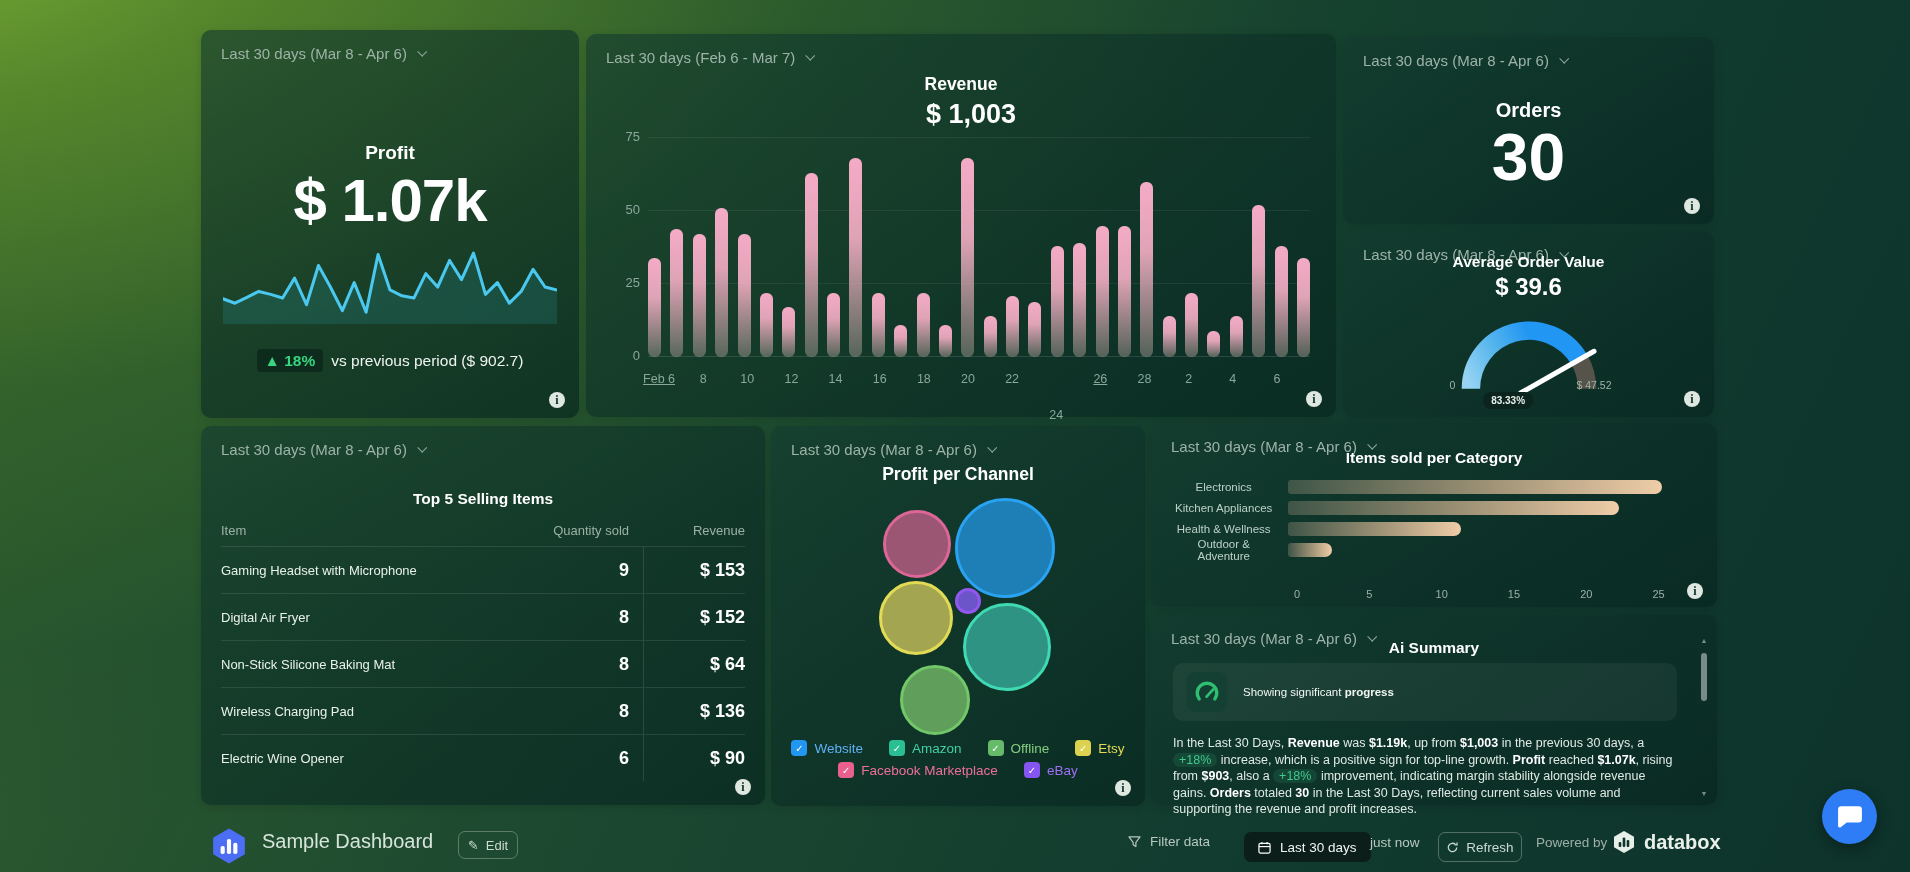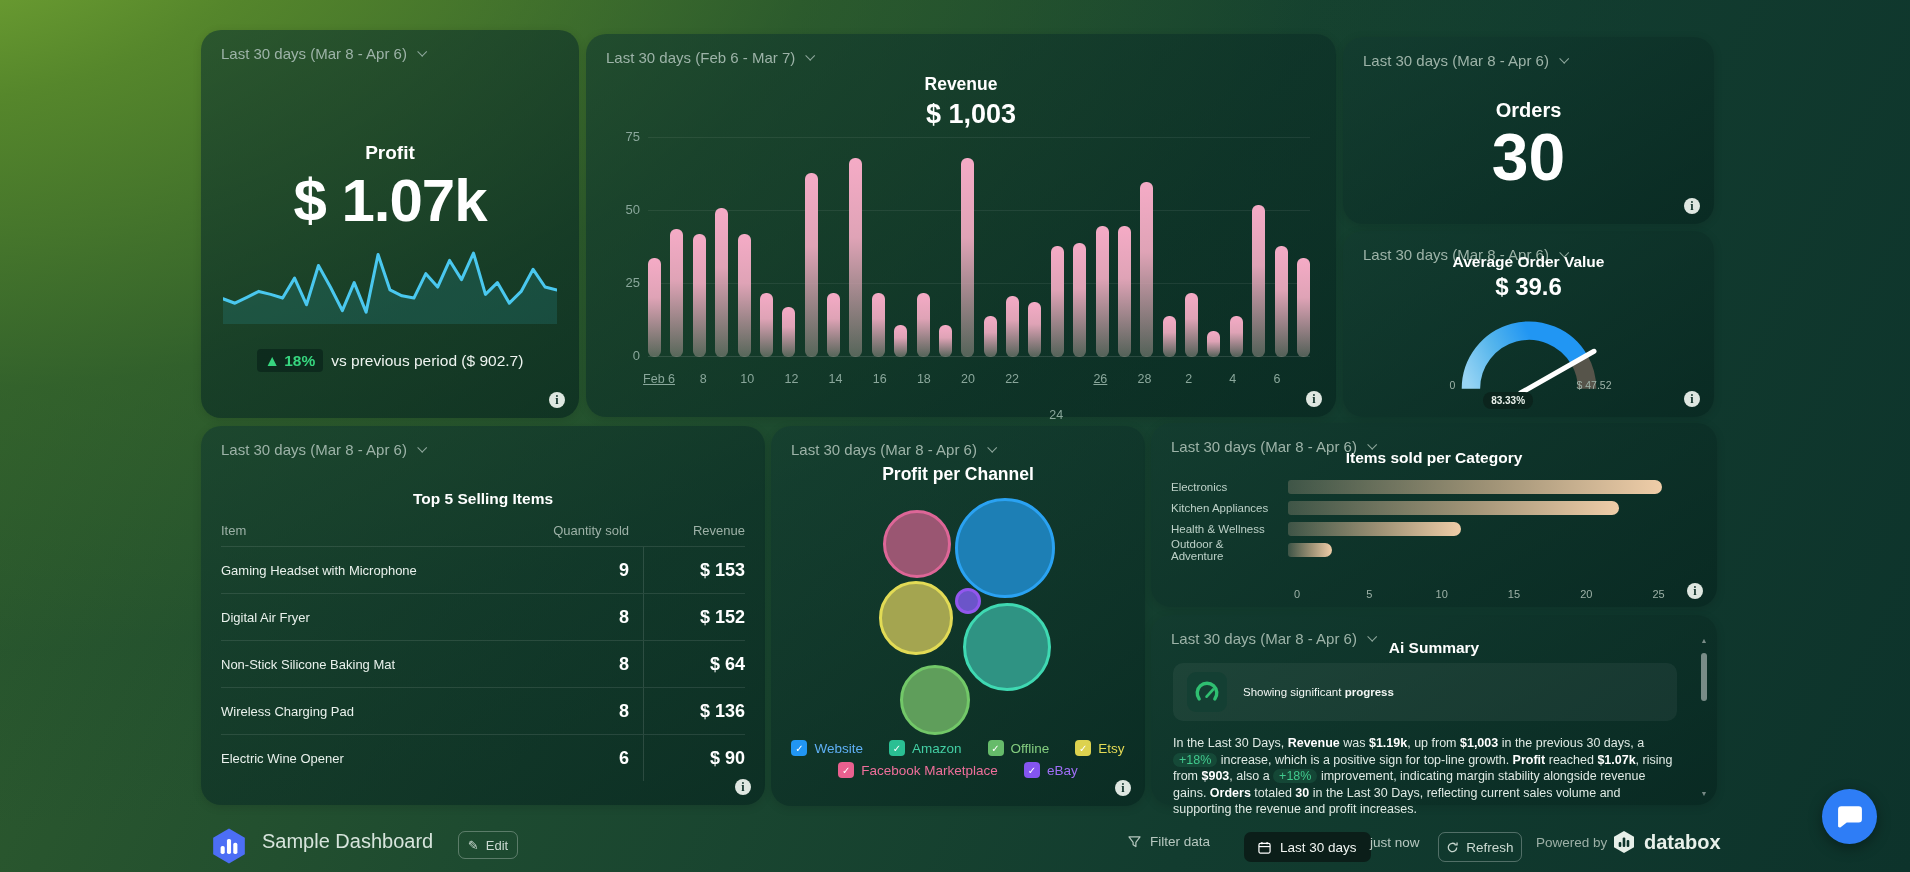--- a/index.html
+++ b/index.html
@@ -7,21 +7,21 @@
   body {
     width:1910px; height:872px; overflow:hidden;
     font-family:"Liberation Sans", sans-serif;
     background:
       radial-gradient(130% 150% at -6% -12%, rgba(130,180,55,0.95) 0%, rgba(95,145,43,0.8) 16%, rgba(56,105,42,0.5) 38%, rgba(20,70,45,0.15) 58%, rgba(0,0,0,0) 72%),
       linear-gradient(115deg, #33602c 0%, #1d4a30 38%, #123c2f 68%, #0d332b 100%);
   }
   .board { position:relative; width:1910px; height:872px; }
 
   .card {
-    position:absolute; border-radius:20px;
+    position:absolute; border-radius:10px;
     background:linear-gradient(150deg, rgba(18,58,47,0.62), rgba(6,36,30,0.66));
     box-shadow:0 2px 10px rgba(0,0,0,0.12);
     color:#fff;
   }
   .range-row { position:absolute; left:20px; top:15px; display:flex; align-items:center; font-size:15px; color:#9db3a8; cursor:pointer; }
   .chev { display:inline-block; width:7px; height:7px; border-right:1.7px solid #8fa89d; border-bottom:1.7px solid #8fa89d; transform:rotate(45deg) translateY(-1px); margin-left:11px; margin-bottom:3px; }
   .info { position:absolute; width:16px; height:16px; border-radius:50%; background:#dfe7e1; color:#0c2e26;
           font:bold 12px "Liberation Serif", serif; display:flex; align-items:center; justify-content:center; cursor:pointer; }
   .ctitle { position:absolute; width:100%; text-align:center; font-weight:bold; }
 
@@ -72,21 +72,21 @@
   .bubble-area { position:absolute; left:0; top:72px; width:100%; height:240px; }
   .bubble { position:absolute; border-radius:50%; transform:translate(-50%,-50%); cursor:pointer; }
   .legend-row { position:absolute; width:100%; display:flex; justify-content:center; gap:26px; font-size:13.5px; }
   .legend-item { display:flex; align-items:center; gap:7px; cursor:pointer; }
   .lgbox { width:16px; height:16px; border-radius:4px; display:flex; align-items:center; justify-content:center; color:#fff; font-size:10px; }
 
   
   .cat-title { top:26px; font-size:15.5px; }
   .cat-rows { position:absolute; left:20px; top:53px; right:26px; }
   .cat-row { display:flex; align-items:center; height:21px; }
-  .cat-label { width:118px; text-align:left; padding-right:12px; font-size:11.5px; color:#bdd1c8; }
+  .cat-label { width:118px; text-align:center; padding-right:12px; font-size:11.5px; color:#bdd1c8; }
   .cat-plot { position:relative; width:405px; height:14px; }
   .cat-bar { position:absolute; left:0; top:0; height:14px; border-radius:3px 7px 7px 3px;
              background:linear-gradient(90deg, rgba(150,142,122,0.35) 0%, rgba(210,180,145,0.75) 55%, #efcda8 100%); }
   .cat-ticks { position:absolute; left:146px; top:165px; width:405px; height:14px; }
   .cat-ticks span { position:absolute; transform:translateX(-50%); font-size:11px; color:#9db1a7; }
 
   
   .ai-title { top:24px; font-size:15.5px; }
   .ai-status { position:absolute; left:22px; right:40px; top:48px; height:58px; border-radius:10px;
                background:rgba(255,255,255,0.05); display:flex; align-items:center; padding-left:14px; gap:16px; }

